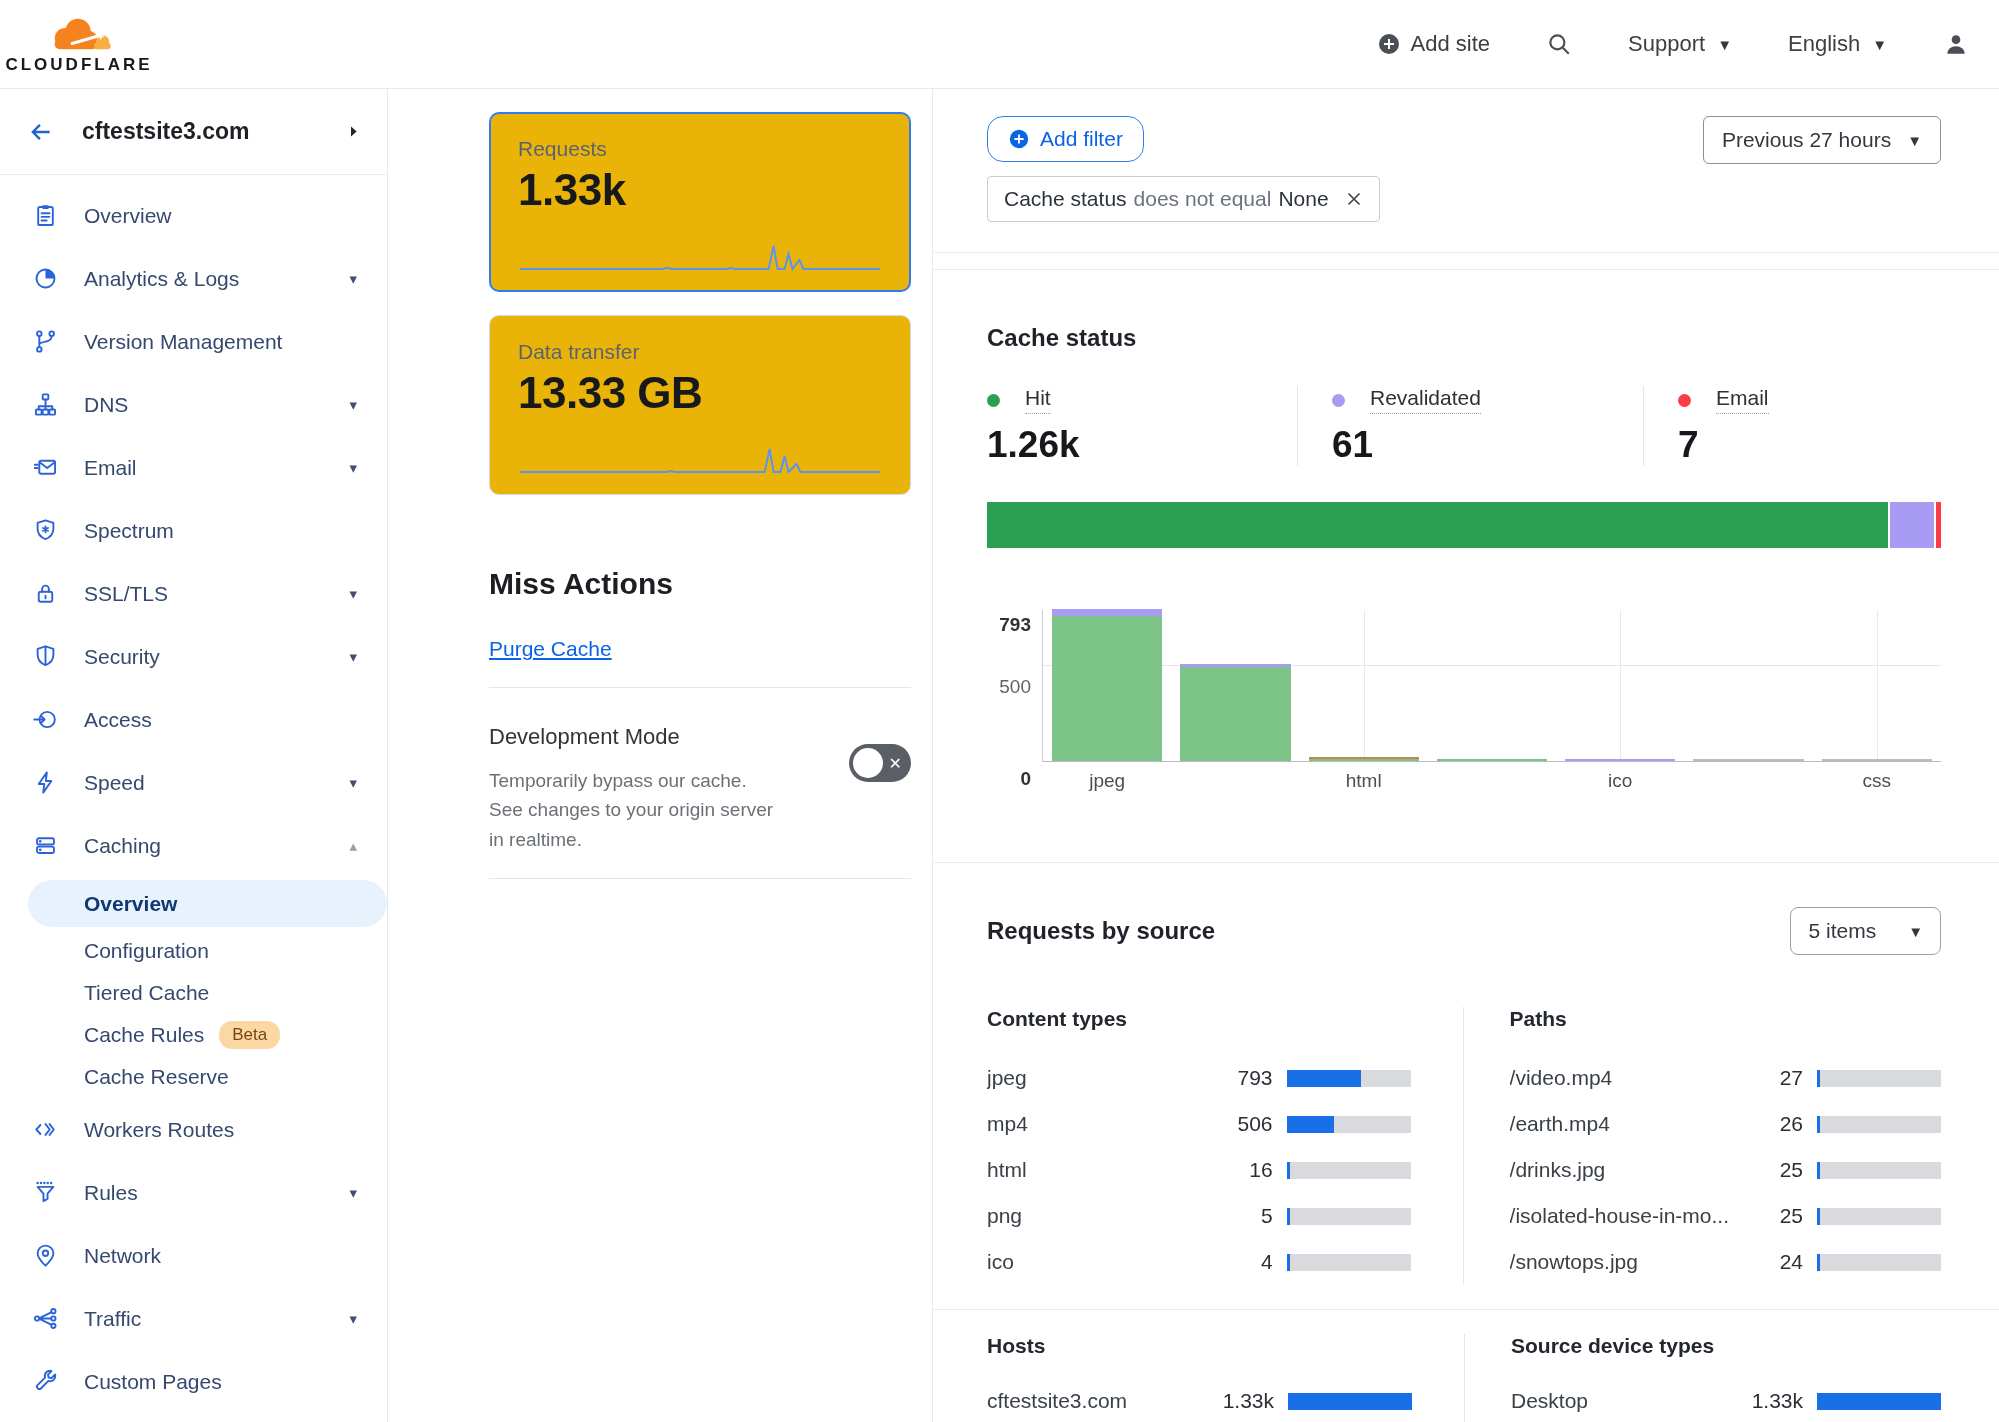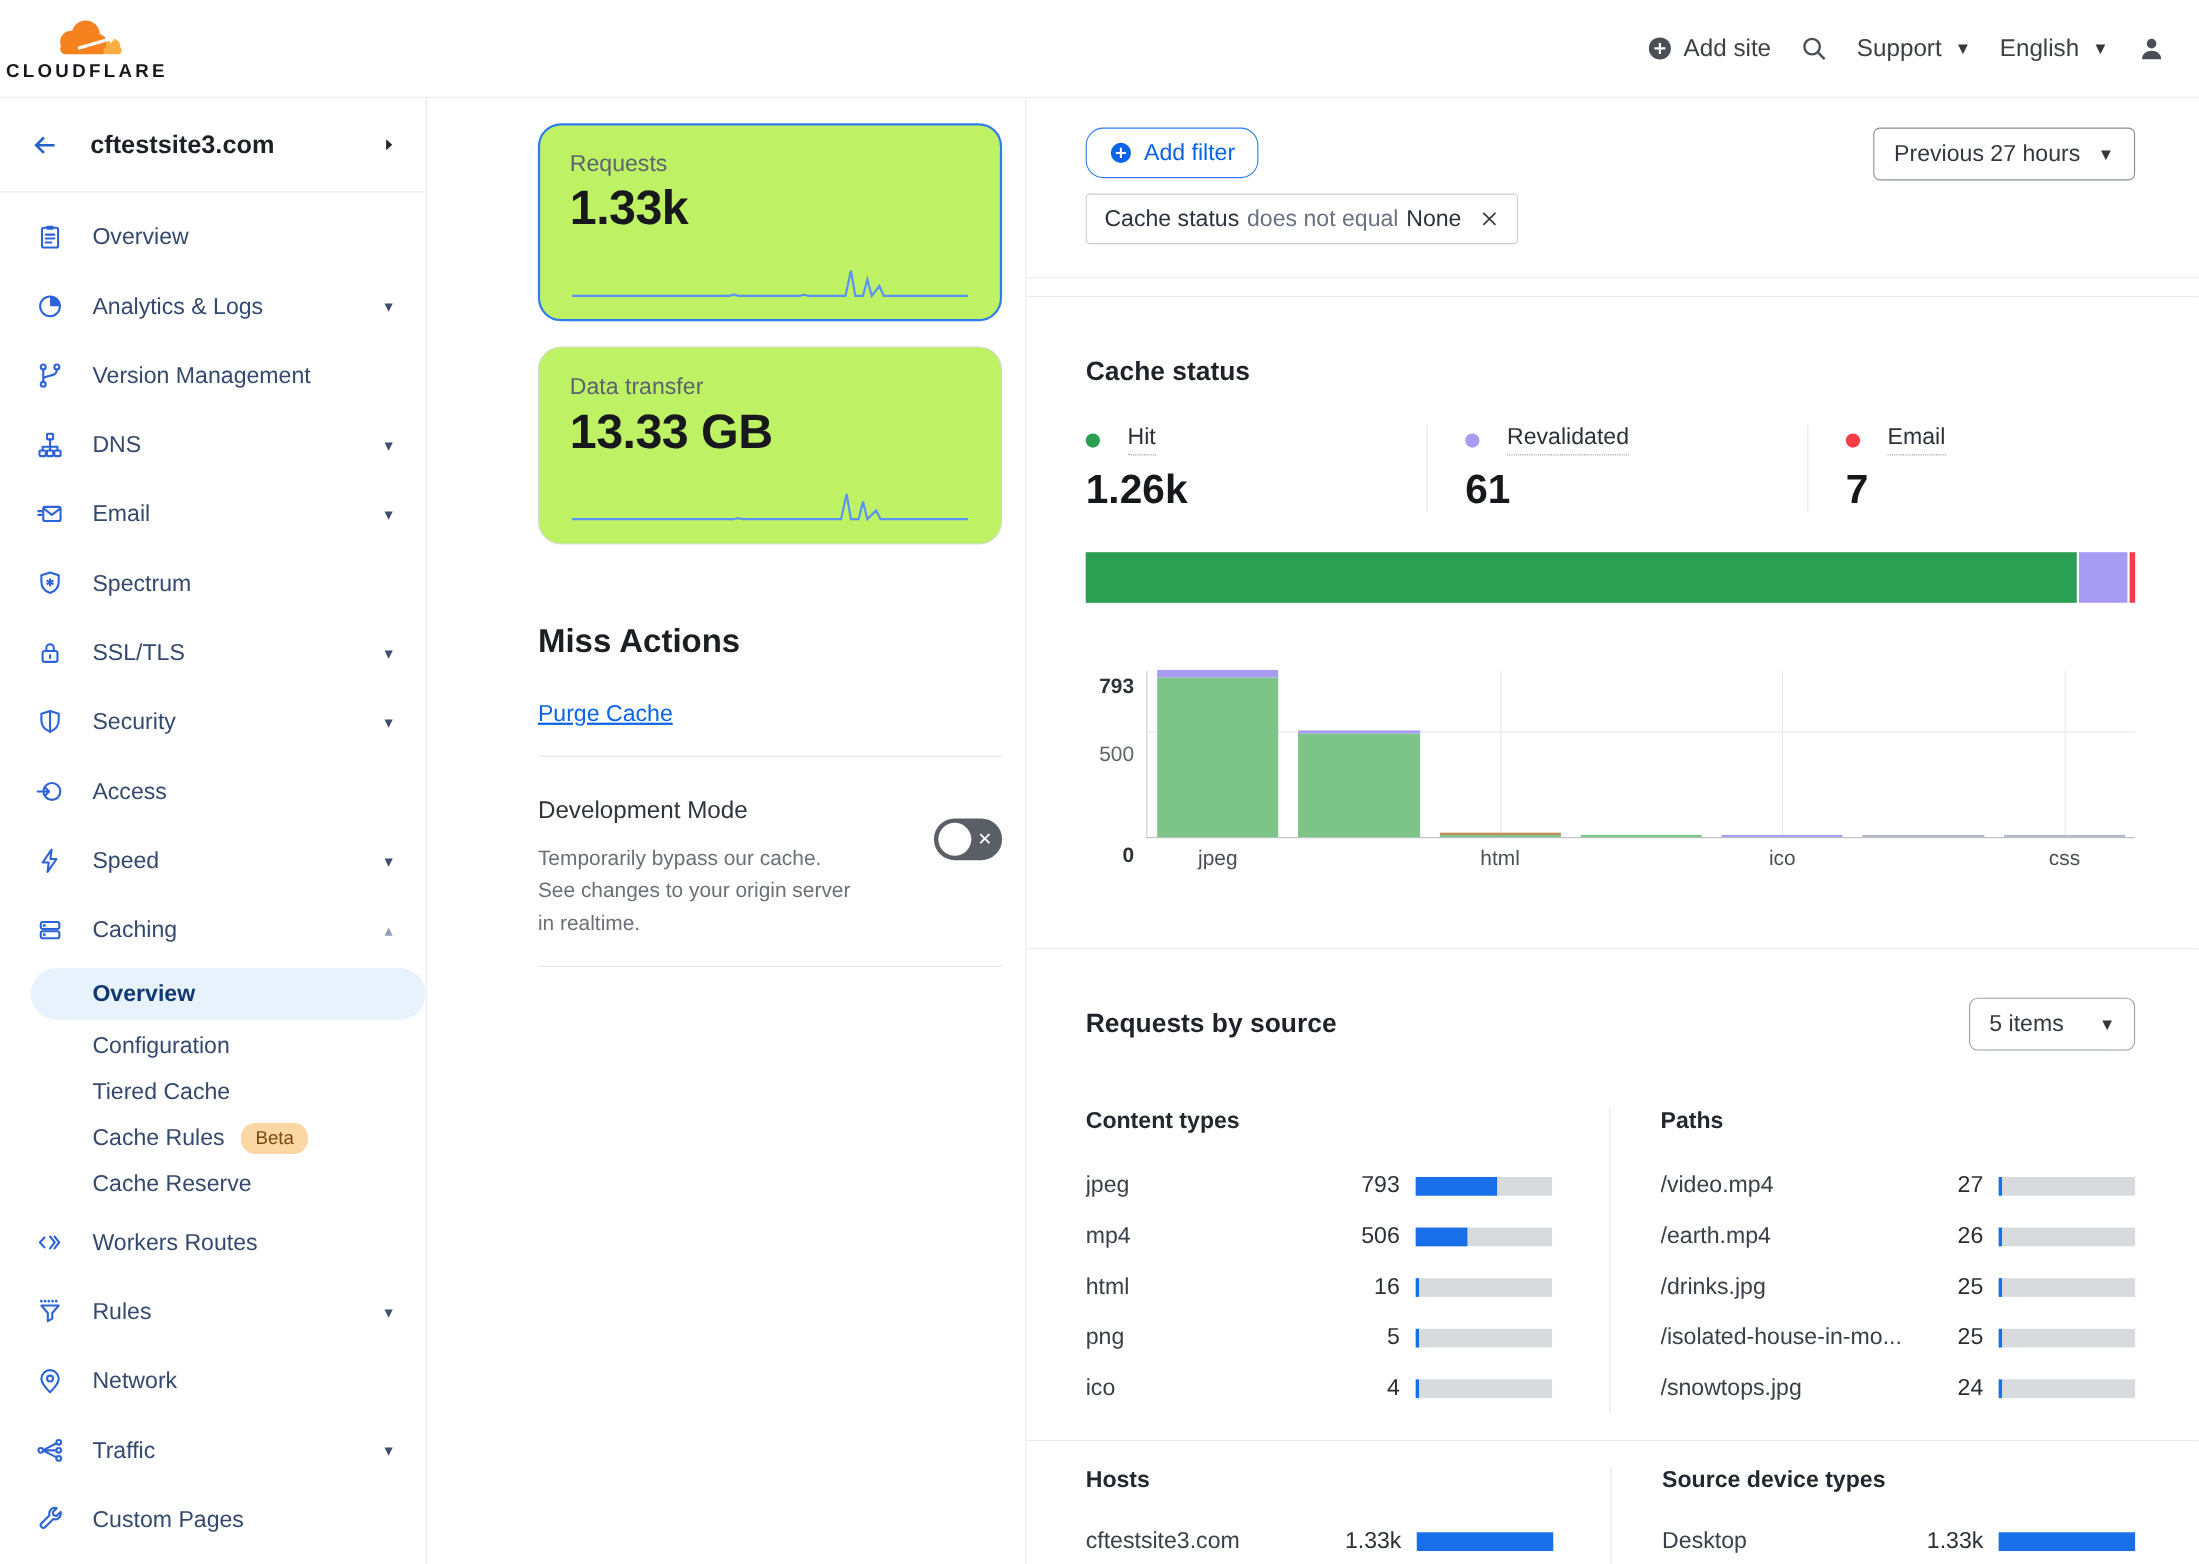--- a/index.html
+++ b/index.html
@@ -6,21 +6,21 @@
   html,body { width:1999px; height:1422px; overflow:hidden; background:#fff;
     font-family:"Liberation Sans", sans-serif; color:#1f2329; }
   .app { position:relative; width:1999px; height:1422px; background:#fff; }
 
   
   .topbar { position:absolute; left:0; top:0; right:0; height:89px; background:#fff;
     border-bottom:1px solid #e8eaed; display:flex; align-items:center; padding:0 30px 0 14px; }
   .logo { display:flex; flex-direction:column; align-items:center; width:130px; }
   .logo svg { width:86px; height:40px; display:block; }
   .logo-word { font-size:17px; font-weight:800; letter-spacing:3px; color:#16181b; margin-top:1px; }
-  .topbar-right { margin-left:auto; display:flex; align-items:center; gap:26px; }
+  .topbar-right { margin-left:auto; display:flex; align-items:center; gap:56px; }
   .tb-item { display:flex; align-items:center; gap:10px; font-size:22px; color:#3c4045; cursor:pointer; }
   .tb-item .ic { width:24px; height:24px; display:block; }
   .tb-caret { font-size:15px; color:#34383d; margin-left:2px; }
   .tb-icon { width:26px; height:26px; display:block; cursor:pointer; }
 
   
   .sidebar { position:absolute; left:0; top:89px; width:388px; bottom:0;
     border-right:1px solid #e8eaed; overflow:hidden; background:#fff; }
   .site-row { height:86px; display:flex; align-items:center; padding:0 26px 0 28px;
     border-bottom:1px solid #e8eaed; }
@@ -37,21 +37,21 @@
   .nav-sub { height:42px; display:flex; align-items:center; padding-left:84px;
     font-size:21px; color:#35496e; cursor:pointer; }
   .nav-sub.active { height:47px; margin:3px 0 3px 28px; padding-left:56px;
     background:#e8f2fd; border-radius:24px; font-weight:bold; color:#10376f; }
   .beta { background:#fbd7a4; color:#7a480f; font-size:17px; padding:4px 13px;
     border-radius:13px; margin-left:15px; }
 
   
   .middle { position:absolute; left:389px; top:89px; width:543px; bottom:0;
     padding:23px 0 0 100px; }
-  .card { width:422px; border:1px solid #d6d9dd; border-radius:21px; padding:24px 28px 16px; background:#bef264; }
+  .card { width:422px; border:1px solid #d6d9dd; border-radius:10px; padding:24px 28px 16px; background:#eab308; }
   .card.selected { border:2px solid #2f7df0; padding:23px 27px 15px; }
   .card-label { font-size:21px; color:#5c6370; }
   .card-value { font-size:44px; font-weight:bold; color:#17191d; margin-top:4px; letter-spacing:-0.5px; }
   .spark { width:100%; height:34px; margin-top:26px; display:block; }
   .card + .card { margin-top:23px; }
   .qa-title { margin-top:72px; font-size:30px; font-weight:bold; color:#1c1e22; }
   .purge { margin-top:36px; display:inline-block; font-size:21px; color:#0b63e5;
     text-decoration:underline; cursor:pointer; }
   .mdivider { border-top:1px solid #e3e6ea; width:422px; margin-top:26px; }
   .dev-row { margin-top:36px; width:422px; display:flex;justify-content:space-between; }

